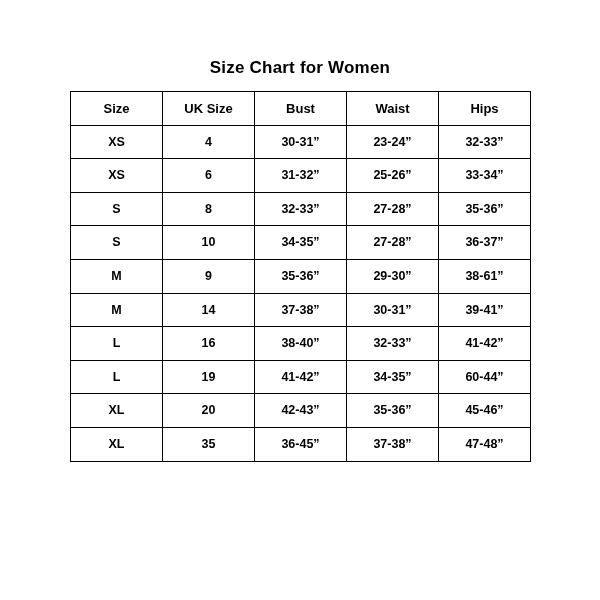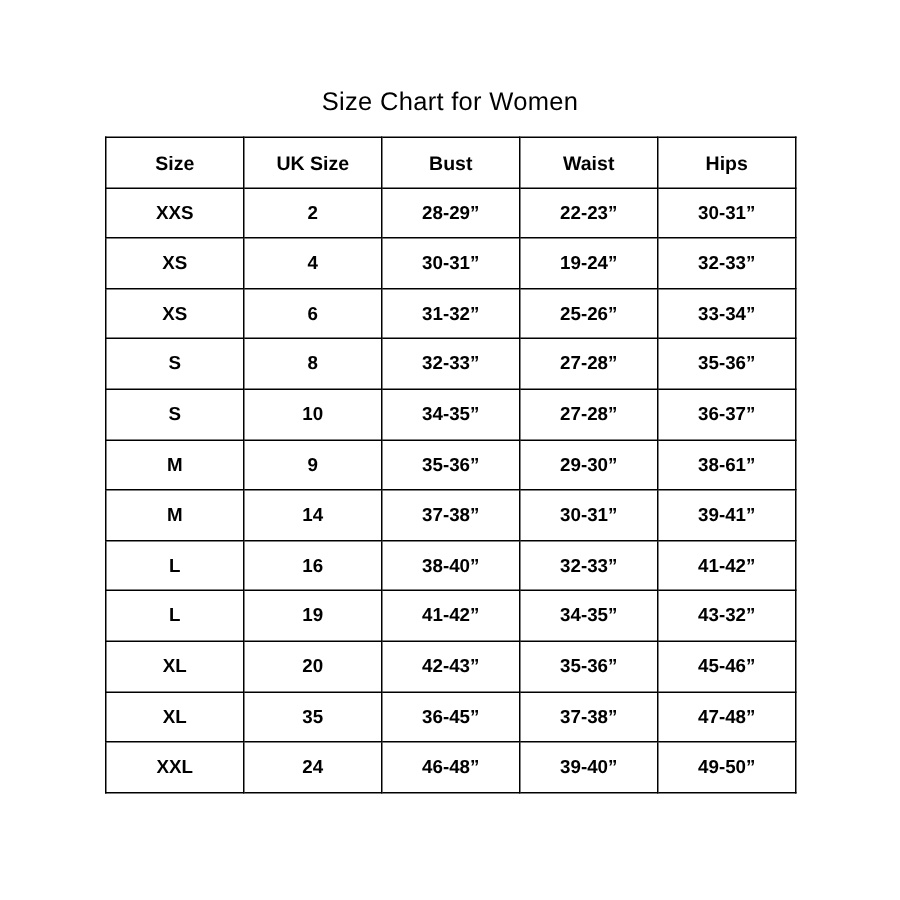--- a/index.html
+++ b/index.html
@@ -20,21 +20,21 @@
     position: relative;
     box-sizing: border-box;
   }
   .chart-title {
     position: absolute;
     top: 58px;
     left: 0;
     width: 600px;
     text-align: center;
     font-size: 17px;
-    font-weight: normal;
+    font-weight: bold;
     letter-spacing: 0.2px;
   }
   .table-wrap {
     position: absolute;
     top: 91px;
     left: 70px;
     width: 460px;
   }
   table.size-table {
     border-collapse: collapse;
@@ -82,31 +82,24 @@
         <tr>
           <th>Size</th>
           <th>UK Size</th>
           <th>Bust</th>
           <th>Waist</th>
           <th>Hips</th>
         </tr>
       </thead>
       <tbody>
         <tr>
-          <td>XXS</td>
-          <td>2</td>
-          <td>28-29”</td>
-          <td>22-23”</td>
-          <td>30-31”</td>
-        </tr>
-        <tr>
           <td>XS</td>
           <td>4</td>
           <td>30-31”</td>
-          <td>19-24”</td>
+          <td>23-24”</td>
           <td>32-33”</td>
         </tr>
         <tr>
           <td>XS</td>
           <td>6</td>
           <td>31-32”</td>
           <td>25-26”</td>
           <td>33-34”</td>
         </tr>
         <tr>
@@ -142,40 +135,33 @@
           <td>16</td>
           <td>38-40”</td>
           <td>32-33”</td>
           <td>41-42”</td>
         </tr>
         <tr>
           <td>L</td>
           <td>19</td>
           <td>41-42”</td>
           <td>34-35”</td>
-          <td>43-32”</td>
+          <td>60-44”</td>
         </tr>
         <tr>
           <td>XL</td>
           <td>20</td>
           <td>42-43”</td>
           <td>35-36”</td>
           <td>45-46”</td>
         </tr>
         <tr>
           <td>XL</td>
           <td>35</td>
           <td>36-45”</td>
           <td>37-38”</td>
           <td>47-48”</td>
         </tr>
-        <tr>
-          <td>XXL</td>
-          <td>24</td>
-          <td>46-48”</td>
-          <td>39-40”</td>
-          <td>49-50”</td>
-        </tr>
       </tbody>
     </table>
   </div>
 
 </div>
 
 </body></html>

